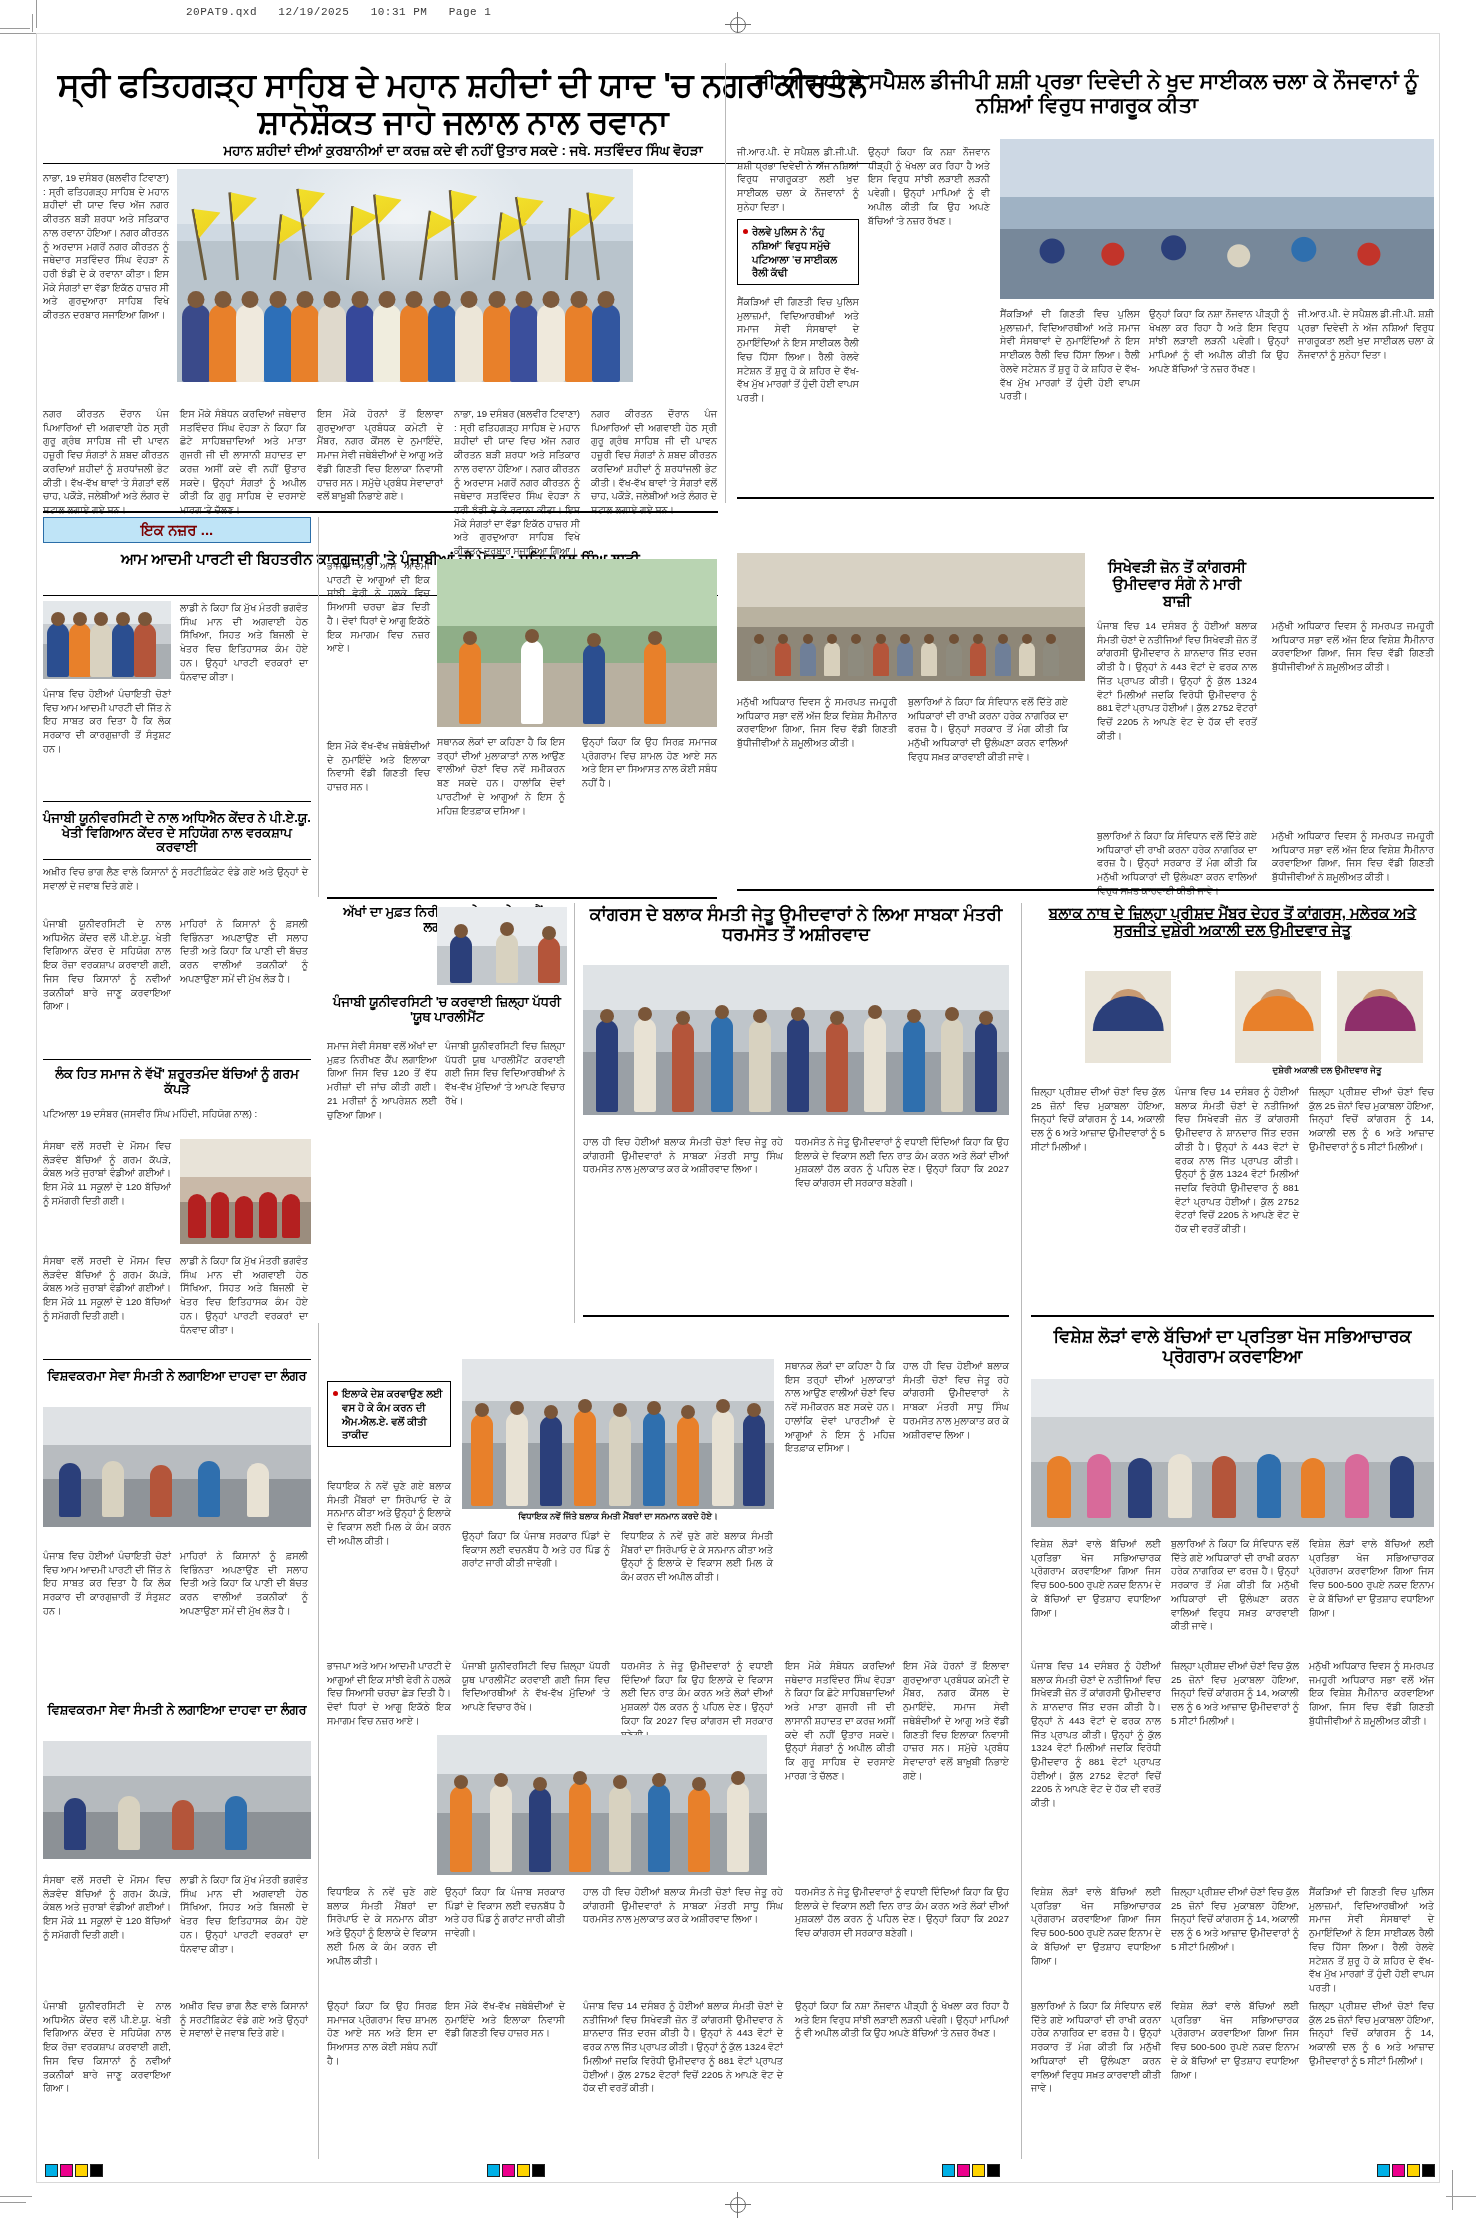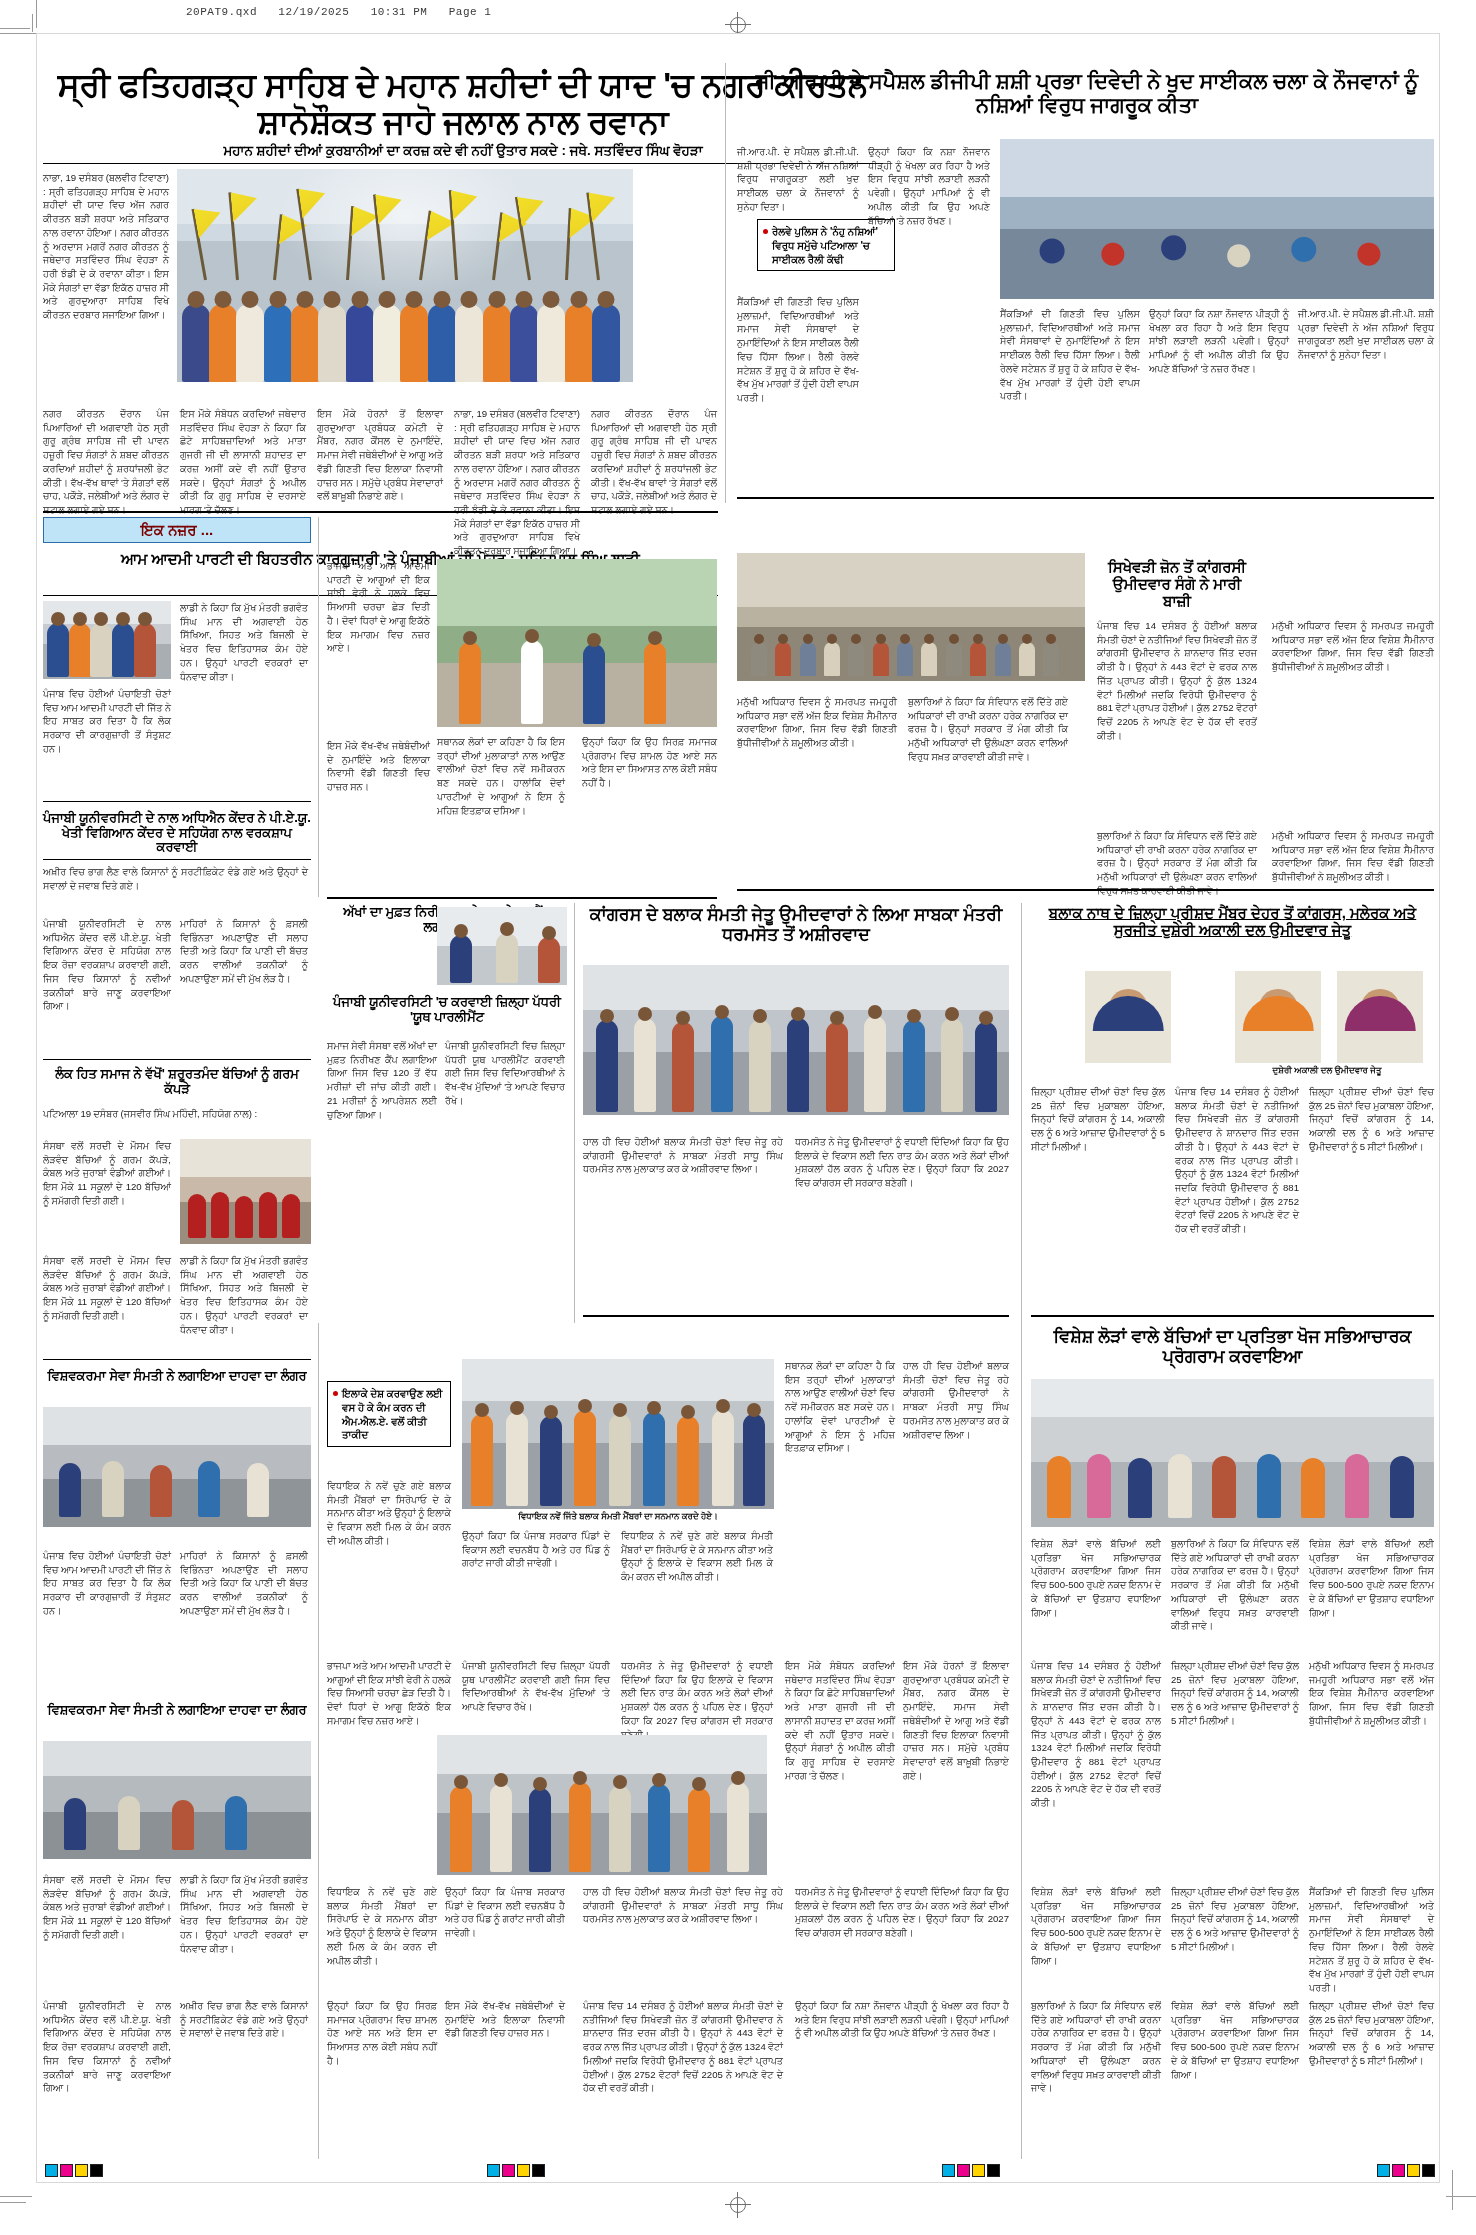--- a/index.html
+++ b/index.html
@@ -287,21 +287,21 @@
     <div class="col txt" style="left:554px;top:348px;width:126px;">ਨਗਰ ਕੀਰਤਨ ਦੌਰਾਨ ਪੰਜ ਪਿਆਰਿਆਂ ਦੀ ਅਗਵਾਈ ਹੇਠ ਸ੍ਰੀ ਗੁਰੂ ਗ੍ਰੰਥ ਸਾਹਿਬ ਜੀ ਦੀ ਪਾਵਨ ਹਜ਼ੂਰੀ ਵਿਚ ਸੰਗਤਾਂ ਨੇ ਸ਼ਬਦ ਕੀਰਤਨ ਕਰਦਿਆਂ ਸ਼ਹੀਦਾਂ ਨੂੰ ਸ਼ਰਧਾਂਜਲੀ ਭੇਟ ਕੀਤੀ। ਵੱਖ-ਵੱਖ ਥਾਵਾਂ 'ਤੇ ਸੰਗਤਾਂ ਵਲੋਂ ਚਾਹ, ਪਕੌੜੇ, ਜਲੇਬੀਆਂ ਅਤੇ ਲੰਗਰ ਦੇ ਸਟਾਲ ਲਗਾਏ ਗਏ ਸਨ।</div>
 
     <div class="rule-h2" style="left:6px;top:452px;width:675px;"></div>
 
     <div class="rule-v" style="left:688px;top:4px;height:440px;"></div>
 
     <div class="col hl hl-xl" style="left:700px;top:10px;width:700px;">ਜੀ.ਆਰ.ਪੀ ਦੇ ਸਪੈਸ਼ਲ ਡੀਜੀਪੀ ਸ਼ਸ਼ੀ ਪ੍ਰਭਾ ਦਿਵੇਦੀ ਨੇ ਖੁਦ ਸਾਈਕਲ ਚਲਾ ਕੇ ਨੌਜਵਾਨਾਂ ਨੂੰ ਨਸ਼ਿਆਂ ਵਿਰੁਧ ਜਾਗਰੂਕ ਕੀਤਾ</div>
 
     <div class="col txt" style="left:700px;top:86px;width:122px;">ਜੀ.ਆਰ.ਪੀ. ਦੇ ਸਪੈਸ਼ਲ ਡੀ.ਜੀ.ਪੀ. ਸ਼ਸ਼ੀ ਪ੍ਰਭਾ ਦਿਵੇਦੀ ਨੇ ਅੱਜ ਨਸ਼ਿਆਂ ਵਿਰੁਧ ਜਾਗਰੂਕਤਾ ਲਈ ਖੁਦ ਸਾਈਕਲ ਚਲਾ ਕੇ ਨੌਜਵਾਨਾਂ ਨੂੰ ਸੁਨੇਹਾ ਦਿਤਾ।</div>
 
-    <div class="teaser" style="left:720px;top:160px;width:138px;">ਰੇਲਵੇ ਪੁਲਿਸ ਨੇ 'ਨੰਹੁ ਨਸ਼ਿਆਂ' ਵਿਰੁਧ ਸਮੁੱਚੇ ਪਟਿਆਲਾ 'ਚ ਸਾਈਕਲ ਰੈਲੀ ਕੱਢੀ</div>
+    <div class="teaser" style="left:700px;top:160px;width:122px;font-family:Liberation Serif, serif;">ਰੇਲਵੇ ਪੁਲਿਸ ਨੇ 'ਨੰਹੁ ਨਸ਼ਿਆਂ' ਵਿਰੁਧ ਸਮੁੱਚੇ ਪਟਿਆਲਾ 'ਚ ਸਾਈਕਲ ਰੈਲੀ ਕੱਢੀ</div>
 
     <div class="col txt" style="left:700px;top:236px;width:122px;">ਸੈਂਕੜਿਆਂ ਦੀ ਗਿਣਤੀ ਵਿਚ ਪੁਲਿਸ ਮੁਲਾਜ਼ਮਾਂ, ਵਿਦਿਆਰਥੀਆਂ ਅਤੇ ਸਮਾਜ ਸੇਵੀ ਸੰਸਥਾਵਾਂ ਦੇ ਨੁਮਾਇੰਦਿਆਂ ਨੇ ਇਸ ਸਾਈਕਲ ਰੈਲੀ ਵਿਚ ਹਿੱਸਾ ਲਿਆ। ਰੈਲੀ ਰੇਲਵੇ ਸਟੇਸ਼ਨ ਤੋਂ ਸ਼ੁਰੂ ਹੋ ਕੇ ਸ਼ਹਿਰ ਦੇ ਵੱਖ-ਵੱਖ ਮੁੱਖ ਮਾਰਗਾਂ ਤੋਂ ਹੁੰਦੀ ਹੋਈ ਵਾਪਸ ਪਰਤੀ।</div>
 
     <div class="col txt" style="left:831px;top:86px;width:122px;">ਉਨ੍ਹਾਂ ਕਿਹਾ ਕਿ ਨਸ਼ਾ ਨੌਜਵਾਨ ਪੀੜ੍ਹੀ ਨੂੰ ਖੋਖਲਾ ਕਰ ਰਿਹਾ ਹੈ ਅਤੇ ਇਸ ਵਿਰੁਧ ਸਾਂਝੀ ਲੜਾਈ ਲੜਨੀ ਪਵੇਗੀ। ਉਨ੍ਹਾਂ ਮਾਪਿਆਂ ਨੂੰ ਵੀ ਅਪੀਲ ਕੀਤੀ ਕਿ ਉਹ ਅਪਣੇ ਬੱਚਿਆਂ 'ਤੇ ਨਜ਼ਰ ਰੱਖਣ।</div>
 
     <div class="photo ph-cycle" style="left:963px;top:80px;width:434px;height:160px;">
       <div class="ovl" style="background:
         radial-gradient(circle at 12% 70%, #2b3f7a 0 12px, transparent 13px),
         radial-gradient(circle at 26% 72%, #c2342a 0 11px, transparent 12px),
         radial-gradient(circle at 40% 68%, #2b3f7a 0 12px, transparent 13px),

